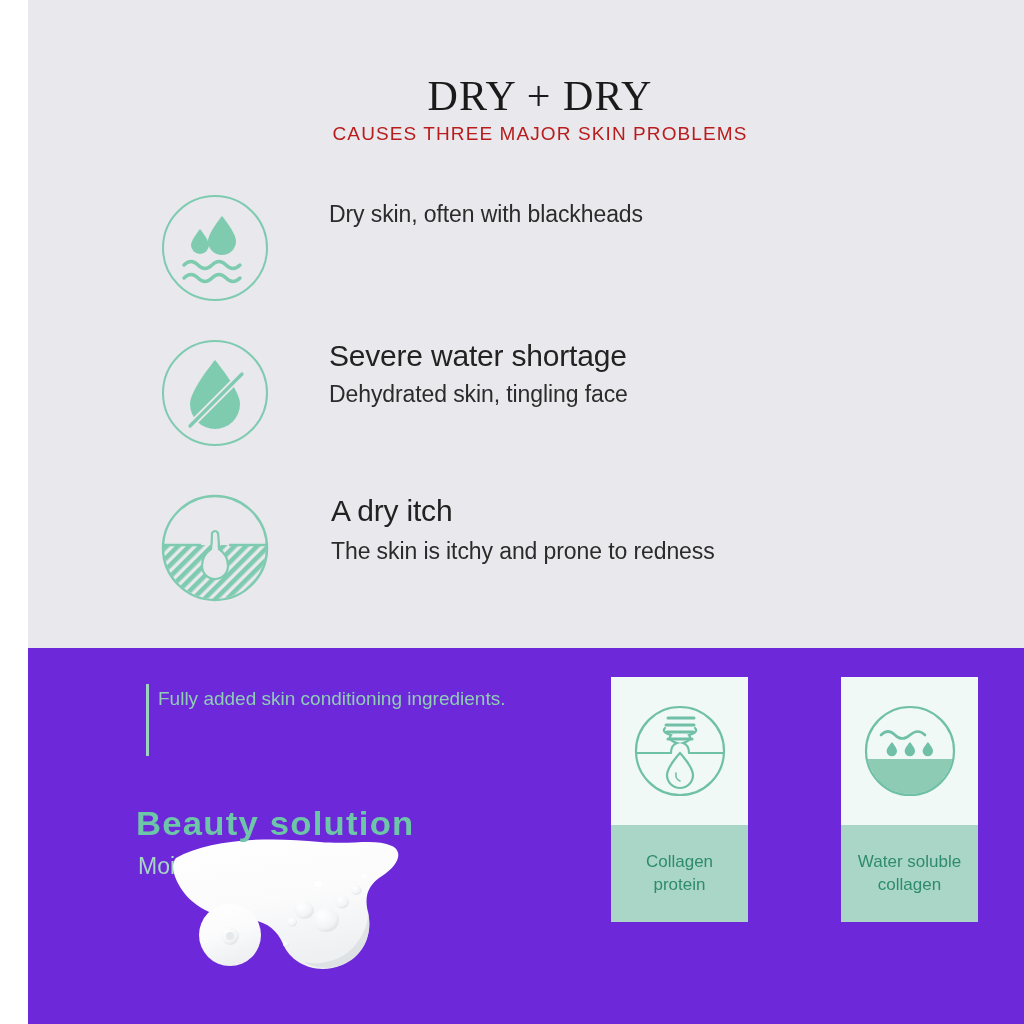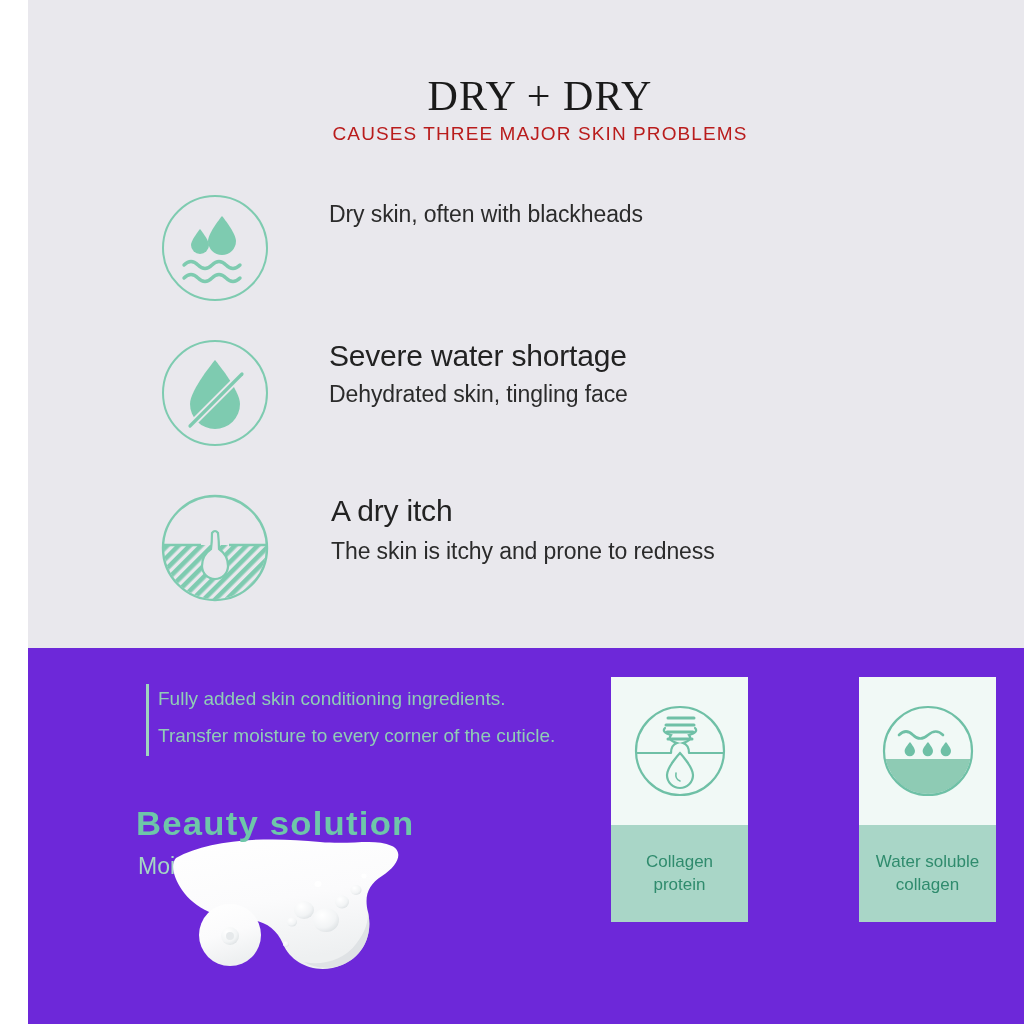--- a/index.html
+++ b/index.html
@@ -169,21 +169,21 @@
   #splash svg { display: block; width: 270px; height: 160px; }
 
   
   .ingredient-card {
     position: absolute;
     top: 29px;
     width: 137px;
     height: 245px;
   }
   #card-0 { left: 583px; }
-  #card-1 { left: 831px; }
+  #card-1 { left: 813px; }
 
   .card-icon-panel {
     position: absolute;
     left: 0; top: 0;
     width: 137px;
     height: 148px;
     background: #f1f9f6;
   }
   .card-icon-panel svg {
     display: block;
@@ -284,21 +284,20 @@
       </div>
     </div>
   </section>
 
   <section id="solution-section">
 
     <div id="accent-bar"></div>
 
     <div id="solution-lines">
       <div class="solution-line">Fully added skin conditioning ingredients.</div>
-      <div class="solution-line">Transfer moisture to every corner of the cuticle.</div>
     </div>
 
     <div id="brand-title">Beauty solution</div>
 
     <div id="brand-sub">Moist with moisture</div>
 
     <div id="splash">
       <svg viewBox="0 0 270 160" xmlns="http://www.w3.org/2000/svg">
         <defs>
           <linearGradient id="creamG" x1="0" y1="0" x2="0.3" y2="1">

